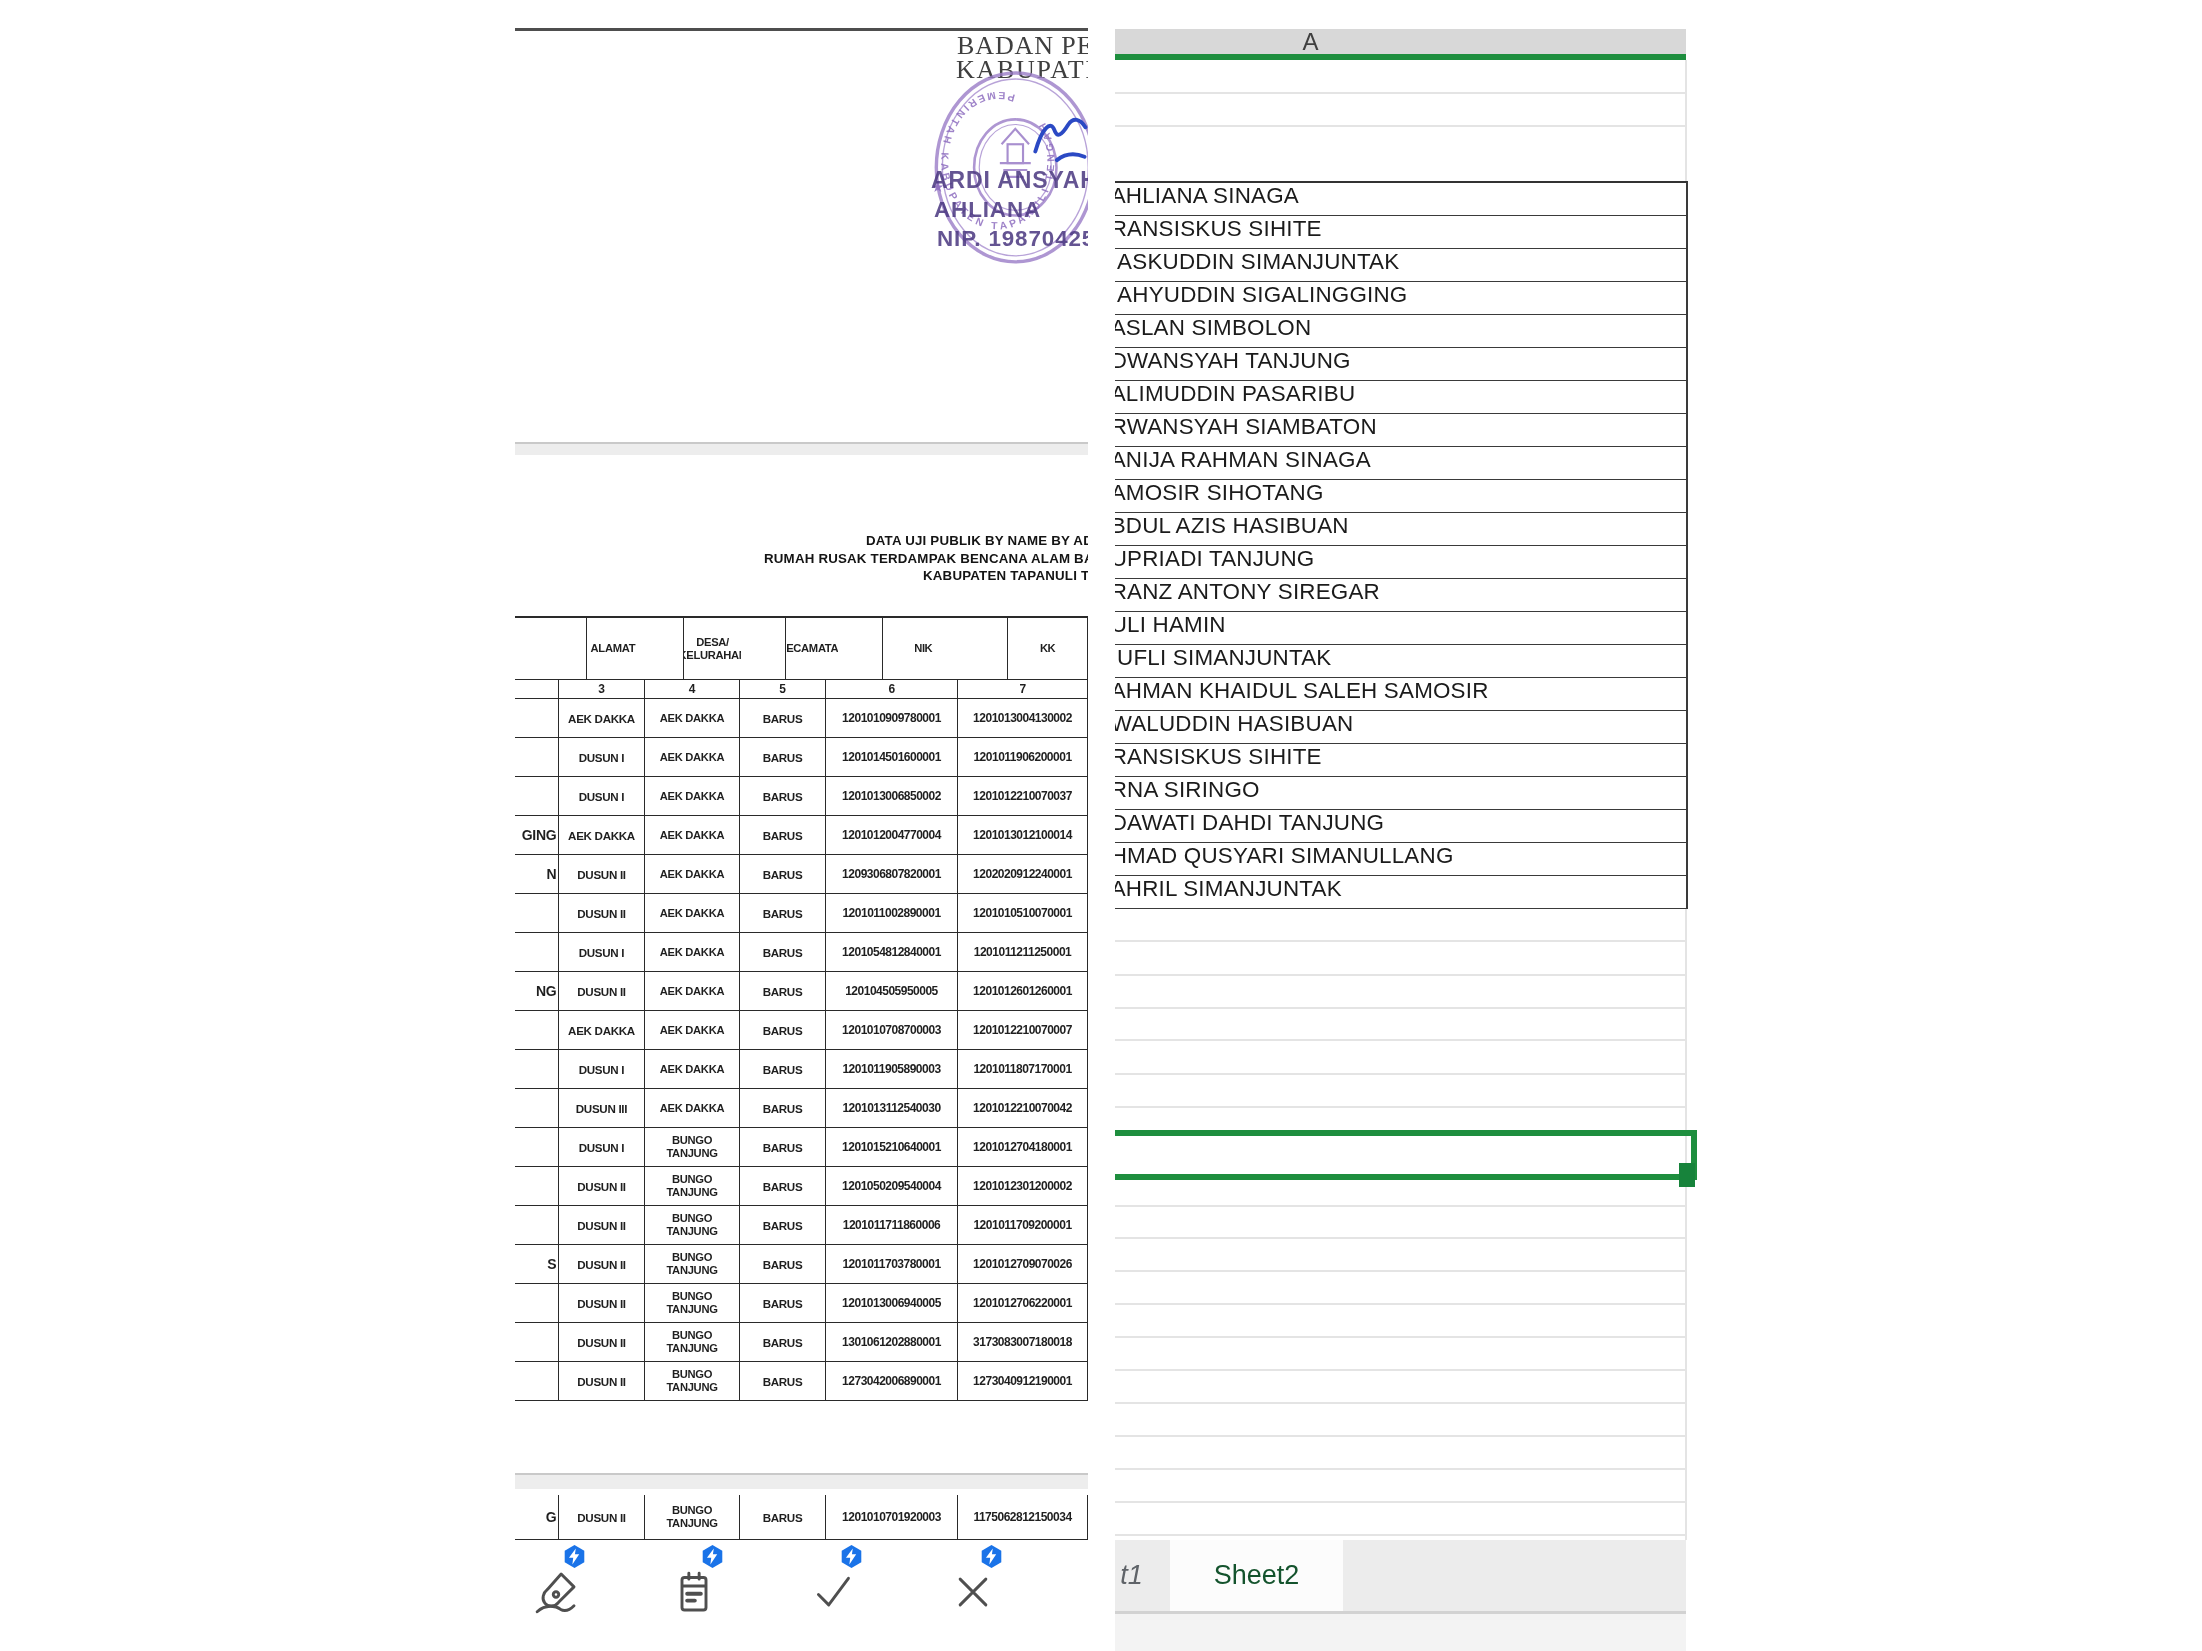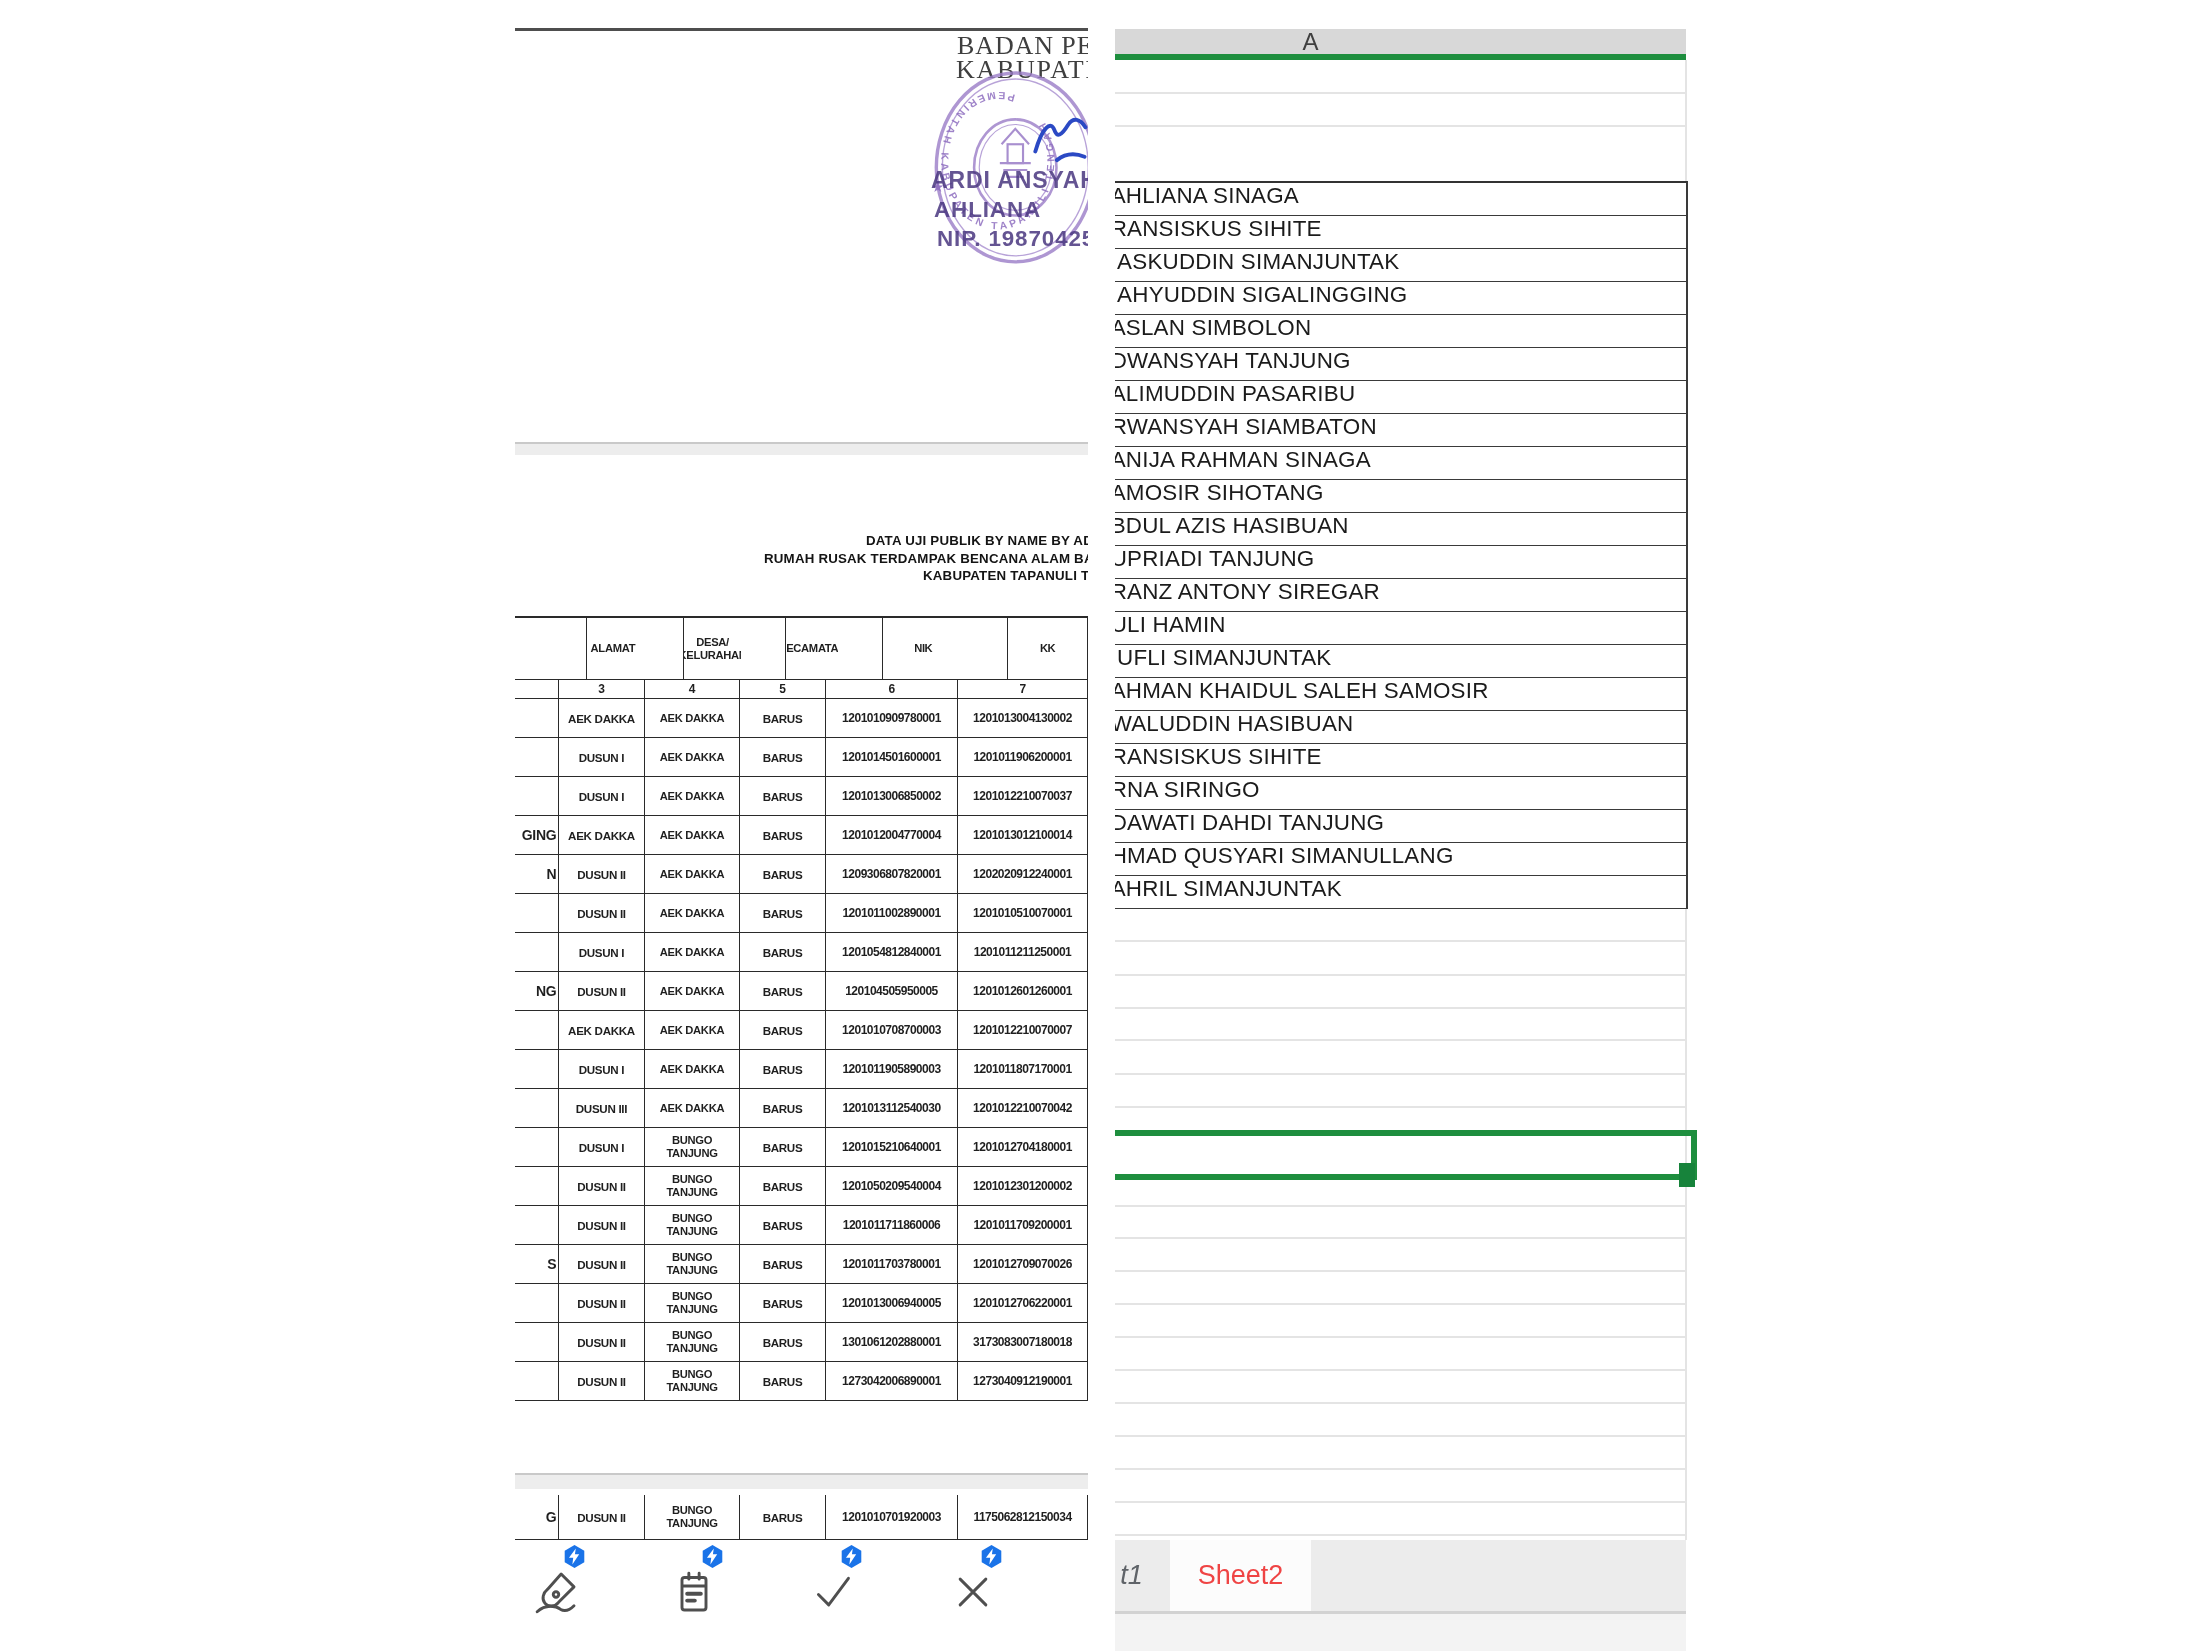--- a/index.html
+++ b/index.html
@@ -51,22 +51,22 @@
              font-size:31px;font-weight:bold;color:#0d0d0d;}
   #name-rows{position:absolute;left:0;top:181px;width:571px;border-top:2.6px solid #333;
              border-right:2.6px solid #3a3a3a;box-sizing:content-box;}
   .srow{height:33px;box-sizing:border-box;border-bottom:1.7px solid #3a3a3a;display:flex;align-items:flex-start;
         background:#fff;overflow:hidden;}
   .srow span{font-size:22.4px;color:#1b1b1b;white-space:nowrap;margin-left:-4.3px;letter-spacing:0.2px;}
   .selection{left:0;top:1130px;width:582px;height:50px;border:6px solid #1e8e3e;border-left:none;box-sizing:border-box;}
   .handle{left:564px;top:1163px;width:15.5px;height:24px;background:#17833b;}
   .tabstrip{left:0;top:1540px;width:571px;height:71px;background:#ececec;}
   .tab-clip{left:5.2px;top:1540px;height:71px;line-height:71px;font-size:27px;color:#5f6368;font-style:italic;}
-  .tab-active{left:55px;top:1540px;width:141px;height:71px;background:#fcfcfc;display:flex;align-items:center;
-              justify-content:center;font-size:27px;color:#ef4444;}
+  .tab-active{left:55px;top:1540px;width:173px;height:71px;background:#fcfcfc;display:flex;align-items:center;
+              justify-content:center;font-size:27px;color:#14532d;}
   .strip-line{left:0;top:1611px;width:571px;height:2.6px;background:#d2d2d2;}
   .strip-foot{left:0;top:1614px;width:571px;height:38px;background:#f3f3f3;}
 </style>
 </head>
 <body>
 
 <div id="screen">
 
   <div id="doc-strip">
     <div class="abs page-topline"></div>

